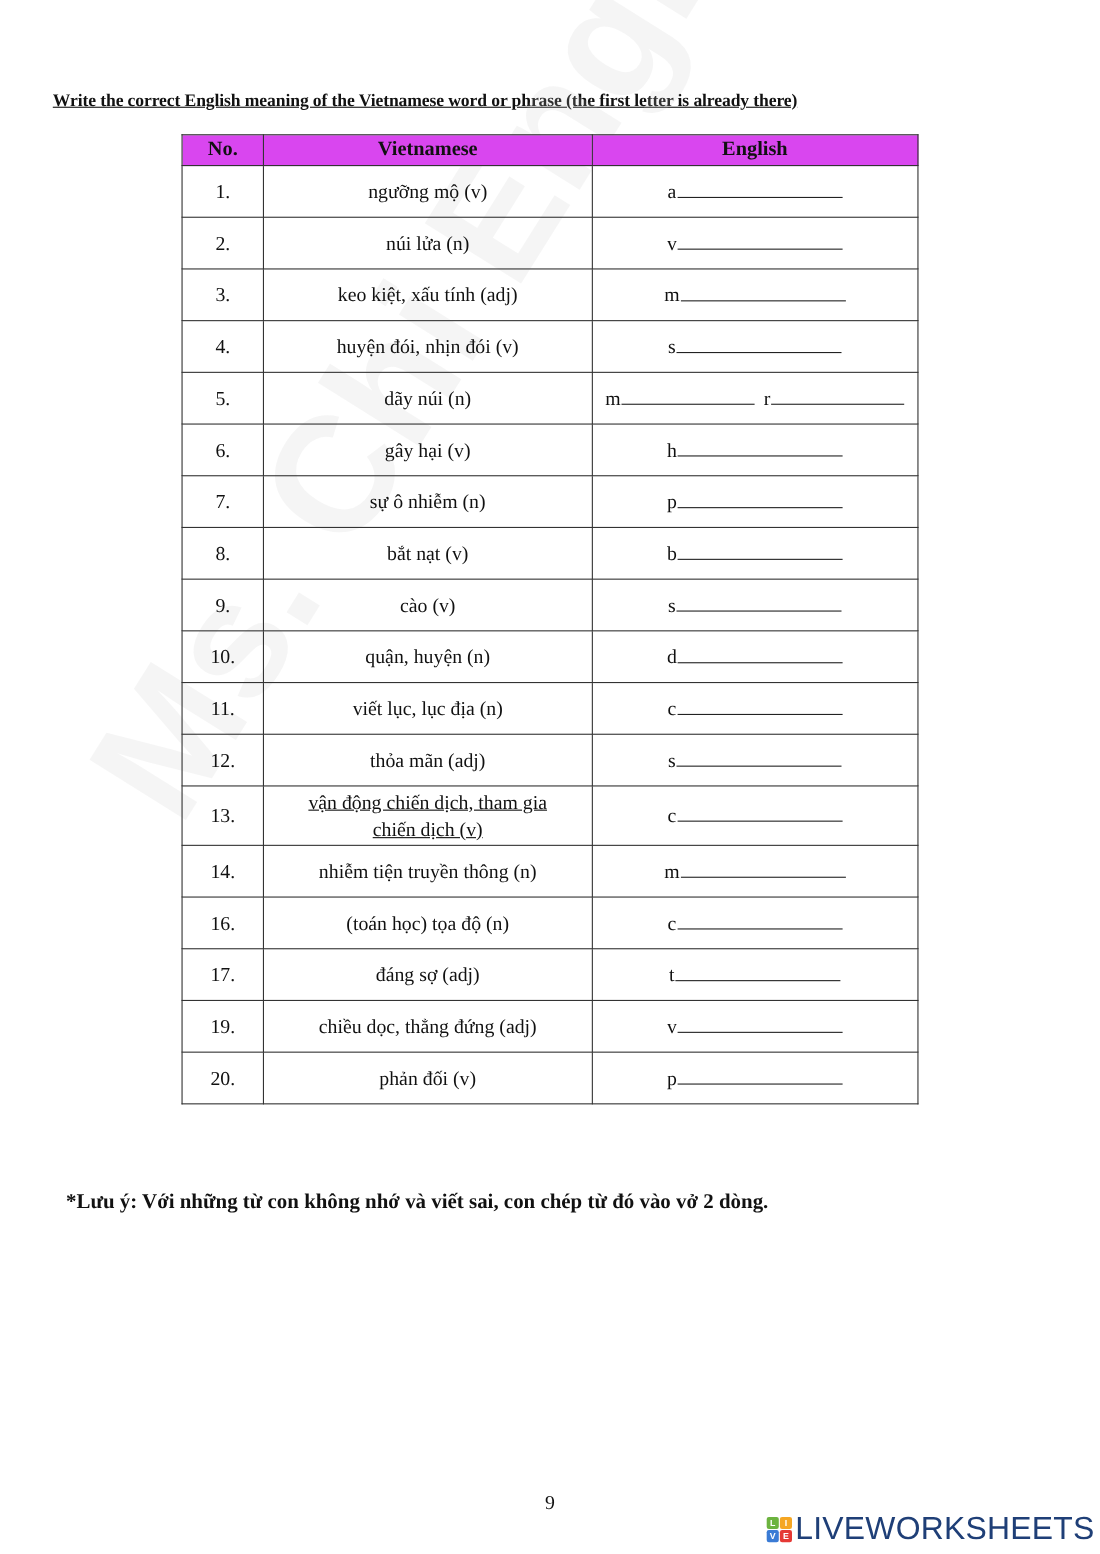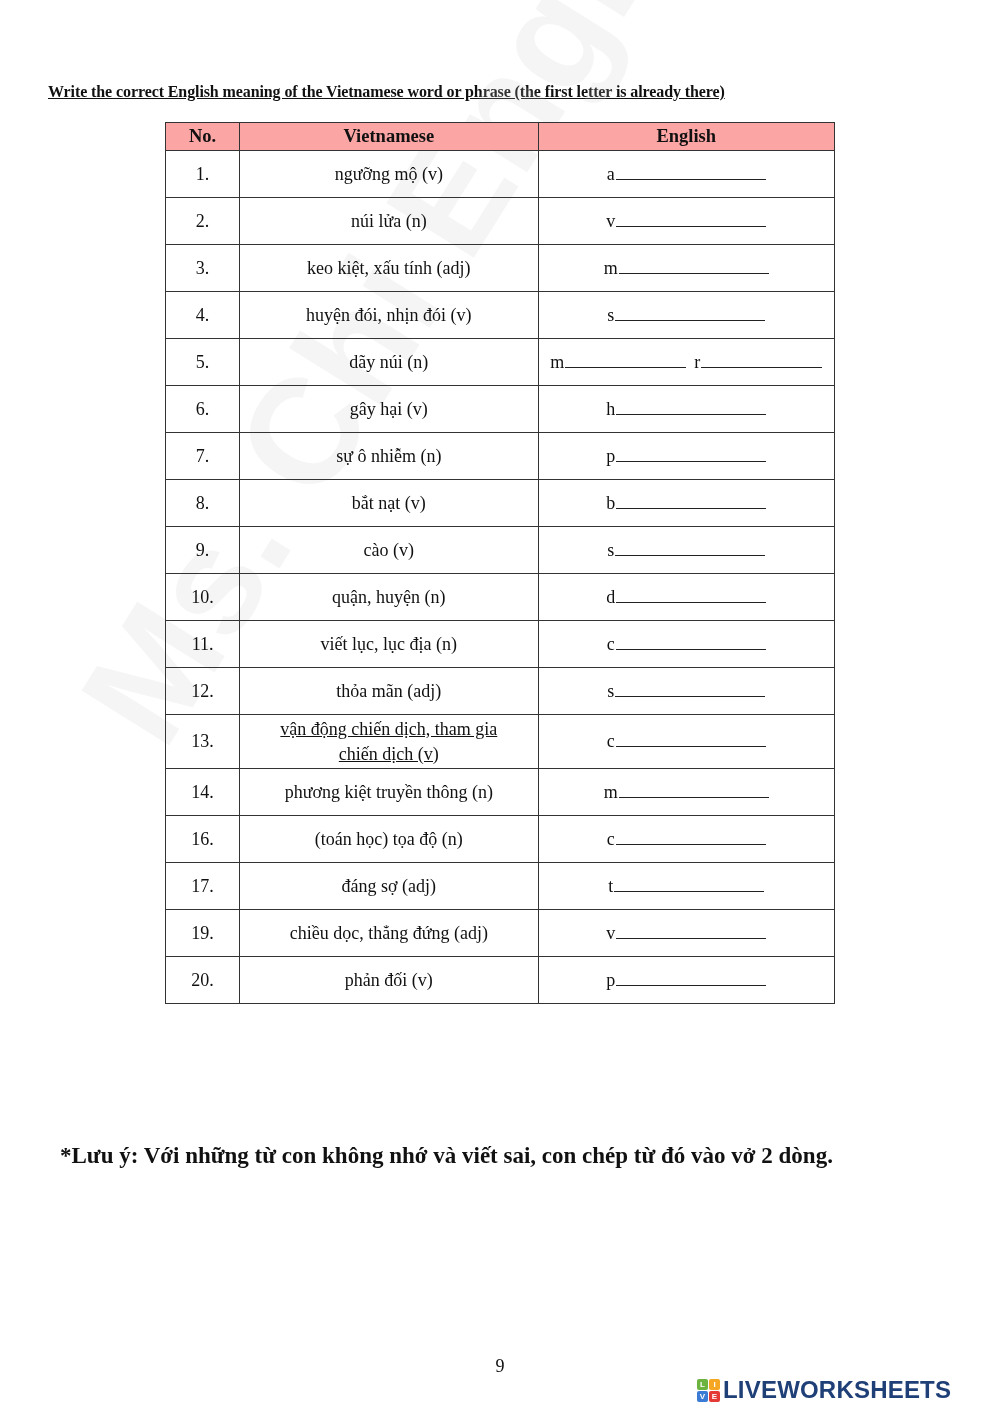--- a/index.html
+++ b/index.html
@@ -51,21 +51,21 @@
       z-index: 2;
       background: transparent;
     }
     table.vocab th, table.vocab td {
       border: 1px solid #333;
       text-align: center;
       vertical-align: middle;
       padding: 0;
     }
     table.vocab th {
-      background: #fca5a5;
+      background: #d946ef;
       font-weight: bold;
       height: 27px;
       font-size: 18.5px;
       margin-left: 20px;
     }
     .col-no { width: 73px; }
     .col-vi { width: 297px; }
     .col-en { width: 295px; }
     table.vocab td { height: 46px; }
     table.vocab tr.tall td { height: 53px; }
@@ -81,23 +81,23 @@
       border-bottom: 1px solid #222;
       height: 1px;
       vertical-align: baseline;
       margin-left: 1px;
     }
     .blank.double .line { width: 121px; }
     .blank.double .letter2 { margin-left: 8px; }
     .note {
       position: absolute;
       left: 60px;
-      top: 1143px;
-      font-weight: bold;
-      font-size: 23px;
+      top: 1082px;
+      font-weight: bold;
+      font-size: 19px;
       white-space: nowrap;
     }
     .page-number {
       position: absolute;
       left: 0;
       width: 1000px;
       top: 1356px;
       text-align: center;
       font-size: 18px;
     }
@@ -121,22 +121,22 @@
       align-items: center;
       justify-content: center;
       font-family: "Liberation Sans", "DejaVu Sans", sans-serif;
       font-weight: bold;
       font-size: 8px;
       color: #fff;
       border-radius: 2px;
     }
     .brand-text {
       font-family: "Liberation Sans", "DejaVu Sans", sans-serif;
-      font-weight: bold;
-      font-size: 24px;
+      font-weight: normal;
+      font-size: 29px;
       letter-spacing: 0.2px;
       line-height: 28px;
     }
   </style>
 </head>
 <body>
 
 <div class="instruction">Write the correct English meaning of the Vietnamese word or phrase (the first letter is already there)</div>
 
 <div class="watermark">Ms. Chi English</div>
@@ -210,21 +210,21 @@
         <td><span>thỏa mãn (adj)</span></td>
         <td><span class="blank"><span class="letter">s</span><span class="line"></span></span></td>
       </tr>
       <tr class="tall">
         <td>13.</td>
         <td><span class="vi-text"><span>vận động chiến dịch, tham gia</span><br><span>chiến dịch (v)</span></span></td>
         <td><span class="blank"><span class="letter">c</span><span class="line"></span></span></td>
       </tr>
       <tr>
         <td>14.</td>
-        <td><span>phương kiệt truyền thông (n)</span></td>
+        <td><span>nhiễm tiện truyền thông (n)</span></td>
         <td><span class="blank"><span class="letter">m</span><span class="line"></span></span></td>
       </tr>
       <tr>
         <td>16.</td>
         <td><span>(toán học) tọa độ (n)</span></td>
         <td><span class="blank"><span class="letter">c</span><span class="line"></span></span></td>
       </tr>
       <tr>
         <td>17.</td>
         <td><span>đáng sợ (adj)</span></td>

